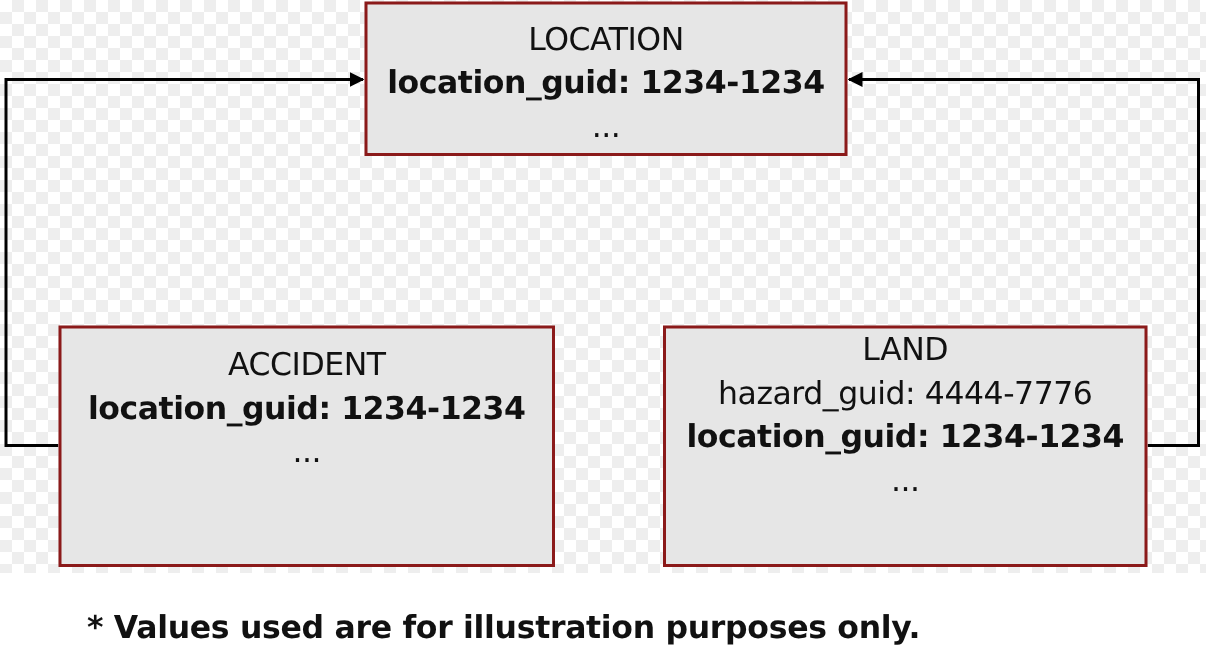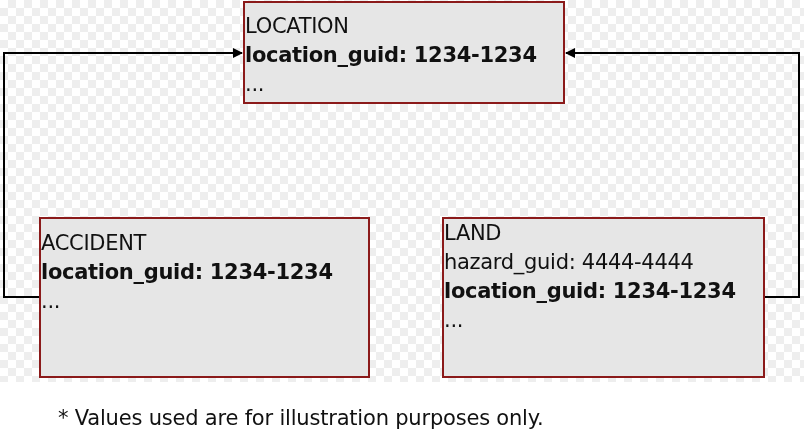--- a/index.html
+++ b/index.html
@@ -9,34 +9,34 @@
       background-color: #ffffff;
       background-image:
         linear-gradient(45deg, #eeeeee 25%, transparent 25%, transparent 75%, #eeeeee 75%),
         linear-gradient(45deg, #eeeeee 25%, transparent 25%, transparent 75%, #eeeeee 75%);
       background-size: 16px 16px;
       background-position: 0 0, 8px 8px;
     }
     .entity {
       position: absolute; box-sizing: border-box;
       background: #e6e6e6; border: 2px solid #8b1a1a;
-      text-align: left; color: #111;
+      text-align: center; color: #111;
       font-family: "DejaVu Sans", sans-serif;
     }
     .entity .line { display: block; font-size: 21px; line-height: 29px; white-space: nowrap; letter-spacing: -0.3px; }
     .entity .title { font-weight: normal; }
     .entity .bold { font-weight: bold; }
     #box-location { left: 243px; top: 1px; width: 322px; height: 103px; padding-top: 9px; }
     #box-accident { left: 39px; top: 217px; width: 331px; height: 161px; padding-top: 10px; }
     #box-land { left: 442px; top: 217px; width: 323px; height: 161px; padding-top: 0; }
     svg.connectors { position: absolute; left: 0; top: 0; }
     .footnote {
       position: absolute; left: 58px; top: 406px;
       font-family: "DejaVu Sans", sans-serif; font-size: 21px; color: #111;
-      white-space: nowrap; letter-spacing: -0.2px;
+      white-space: nowrap; letter-spacing: -0.2px; font-weight: bold;
     }
   </style>
 </head>
 <body>
 
 <div class="canvas"></div>
 
 <svg class="connectors" width="804" height="382">
   <defs>
     <marker id="arrow" markerWidth="10" markerHeight="10" refX="9" refY="5" orient="auto" markerUnits="userSpaceOnUse">
@@ -58,18 +58,18 @@
 </div>
 
 <div class="entity" id="box-accident">
   <span class="line title">ACCIDENT</span>
   <span class="line bold">location_guid: 1234-1234</span>
   <span class="line">...</span>
 </div>
 
 <div class="entity" id="box-land">
   <span class="line title">LAND</span>
-  <span class="line">hazard_guid: 4444-4444</span>
+  <span class="line">hazard_guid: 4444-7776</span>
   <span class="line bold">location_guid: 1234-1234</span>
   <span class="line">...</span>
 </div>
 
 <div class="footnote">* Values used are for illustration purposes only.</div>
 
 </body></html>

